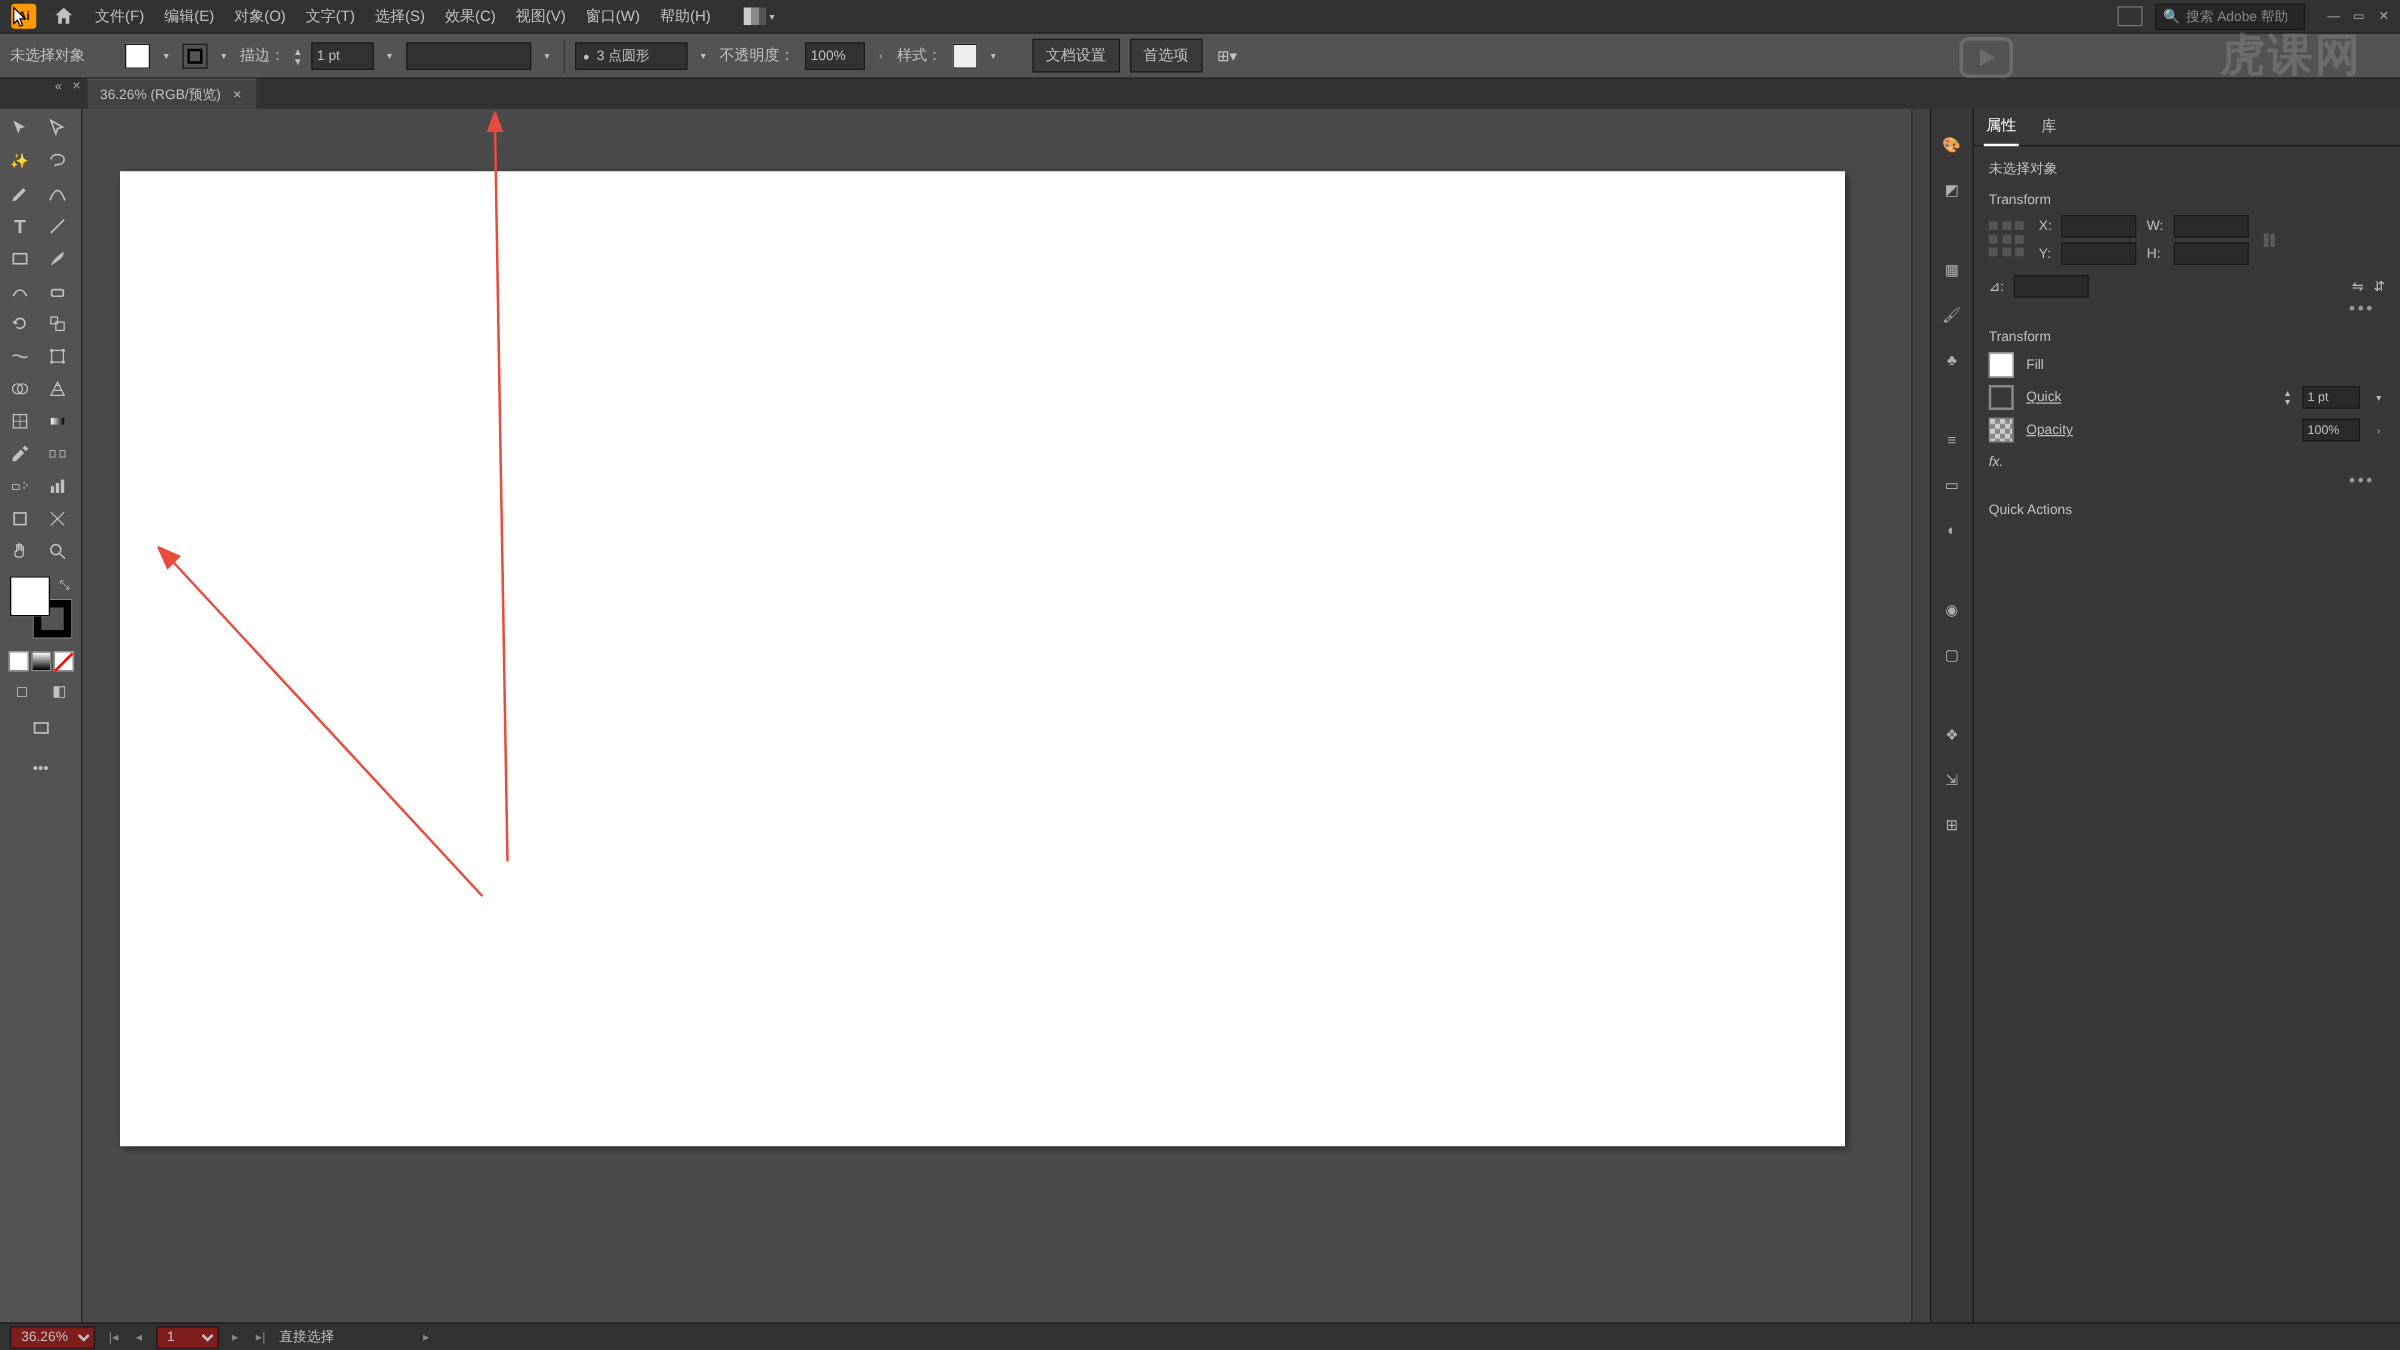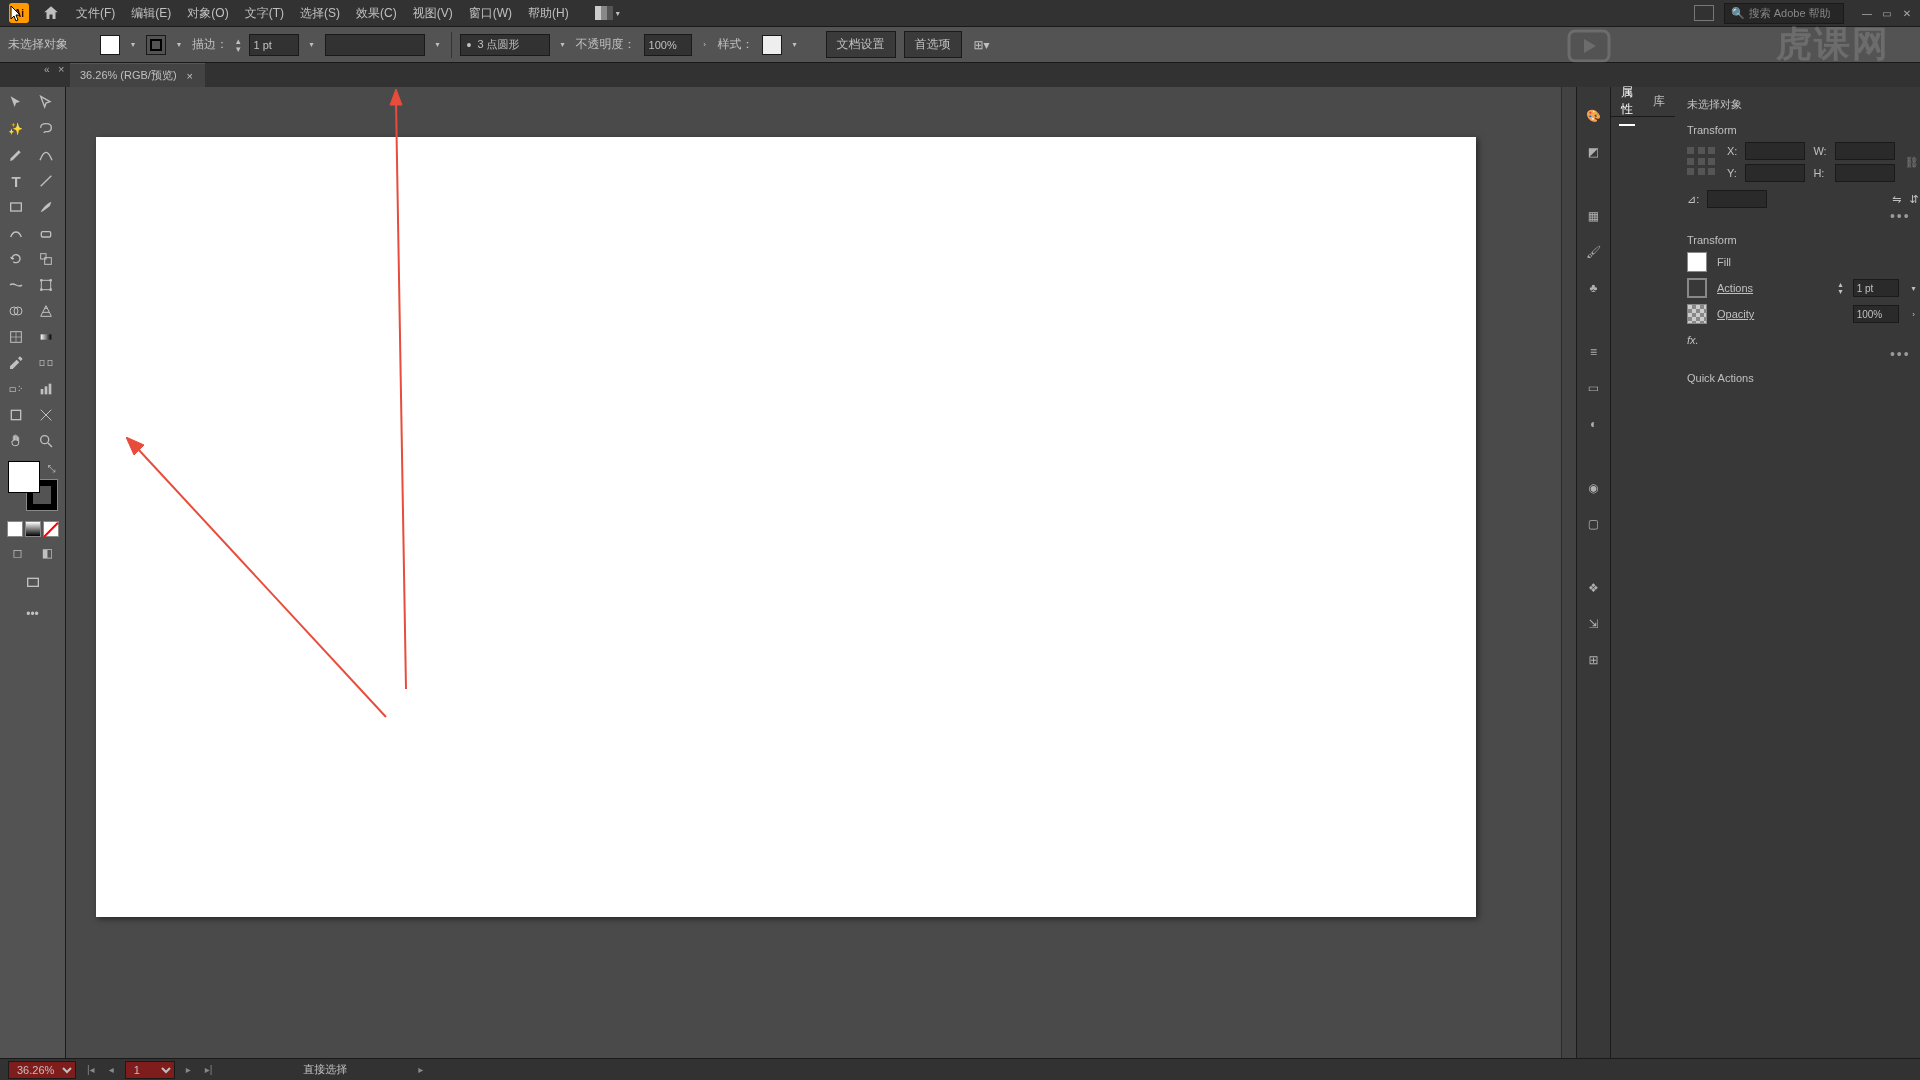--- a/index.html
+++ b/index.html
@@ -37,21 +37,21 @@
 .swap-icon{position:absolute;top:2px;right:2px;font-size:10px;color:#c0c0c0}
 .small-swatches{display:flex;gap:2px;justify-content:center;margin:4px 0}
 .sw{width:16px;height:16px;border:1px solid #888}
 .canvas-area{flex:1;background:#4a4a4a;position:relative;overflow:hidden}
 .artboard{position:absolute;left:30px;top:50px;width:1380px;height:780px;background:#fff;box-shadow:2px 2px 6px rgba(0,0,0,0.5)}
 .annot-arrow{position:absolute;stroke:#e74c3c;fill:#e74c3c}
 .annot-text{position:absolute;color:#e74c3c;font-size:24px;line-height:1.5;font-family:"SimSun","Microsoft YaHei"}
 .cursor-pointer{position:absolute;top:5px;left:10px;z-index:100}
 .right-dock{width:34px;background:#383838;border-left:1px solid #1a1a1a;display:flex;flex-direction:column;align-items:center;padding-top:18px;gap:14px}
 .dock-icon{width:22px;height:22px;display:flex;align-items:center;justify-content:center;color:#b0b0b0;cursor:pointer}
-.panels{width:310px;background:#383838;border-left:1px solid #1a1a1a;display:flex;flex-direction:row}
+.panels{width:342px;background:#383838;border-left:1px solid #1a1a1a;display:flex;flex-direction:column}
 .panel-tabs{display:flex;height:30px;border-bottom:1px solid #1a1a1a;align-items:center;padding:0 8px;gap:16px}
 .panel-tab{color:#c0c0c0;font-size:12px;cursor:pointer;padding:6px 2px}
 .panel-tab.active{color:#fff;border-bottom:2px solid #fff}
 .panel-body{padding:10px 12px;color:#c0c0c0;font-size:11px}
 .section-label{color:#c0c0c0;margin:10px 0 6px;font-size:11px}
 .transform-grid{display:flex;align-items:center;gap:10px}
 .ref-point{width:30px;height:30px;display:grid;grid-template-columns:repeat(3,1fr);grid-template-rows:repeat(3,1fr);gap:2px}
 .ref-point div{background:#555;width:7px;height:7px}
 .xywh{display:grid;grid-template-columns:auto 60px auto 60px;gap:4px 8px;align-items:center}
 .xywh input{background:#2a2a2a;border:1px solid #1a1a1a;color:#777;width:60px;height:18px;font-size:10px;padding:0 3px}
@@ -436,21 +436,21 @@
       </div>
       <div class="panel-more">•••</div>
 
       <div class="section-label">Transform</div>
       <div class="appearance-row">
         <div class="ap-sw" style="background:#fff"></div>
         <span>Fill</span>
       </div>
       <div class="appearance-row">
         <div class="ap-sw" style="background:#383838;border:2px solid #888"></div>
-        <span style="text-decoration:underline">Actions</span>
+        <span style="text-decoration:underline">Quick</span>
         <span style="font-size:8px;line-height:7px;margin-left:auto">▴<br>▾</span>
         <input style="background: rgb(42, 42, 42); border: 1px solid rgb(26, 26, 26); color: rgb(192, 192, 192); width: 46px; height: 18px; font-size: 10px; padding: 0px 3px;" value="1 pt">
         <span class="dropdown-arrow">▾</span>
       </div>
       <div class="appearance-row">
         <div class="ap-sw" style="background:repeating-conic-gradient(#888 0 25%,#ccc 0 50%) 0 0/8px 8px"></div>
         <span style="text-decoration:underline">Opacity</span>
         <input style="background: rgb(42, 42, 42); border: 1px solid rgb(26, 26, 26); color: rgb(192, 192, 192); width: 46px; height: 18px; font-size: 10px; margin-left: auto; padding: 0px 3px;" value="100%">
         <span class="dropdown-arrow">›</span>
       </div>
@@ -462,21 +462,21 @@
   </div>
 </div>
 
 <div class="status-bar">
   <select class="zoom-select"><option>36.26%</option></select>
   <span class="nav-btn">|◂</span>
   <span class="nav-btn">◂</span>
   <select class="zoom-select" style="width:50px"><option>1</option></select>
   <span class="nav-btn">▸</span>
   <span class="nav-btn">▸|</span>
-  <span style="margin-left:80px">直接选择</span>
+  <span style="">直接选择</span>
   <span class="nav-btn" style="margin-left:60px">▸</span>
 </div>
 
 <div class="watermark">
   <svg width="200" height="50" viewBox="0 0 200 50" style="vertical-align:middle">
       <rect x="5" y="10" width="40" height="30" rx="6" fill="none" stroke="rgba(255,255,255,0.15)" stroke-width="3"></rect>
       <polygon points="20,18 20,32 32,25" fill="rgba(255,255,255,0.15)"></polygon>
     </svg>
   <span>虎课网</span>
 </div>

